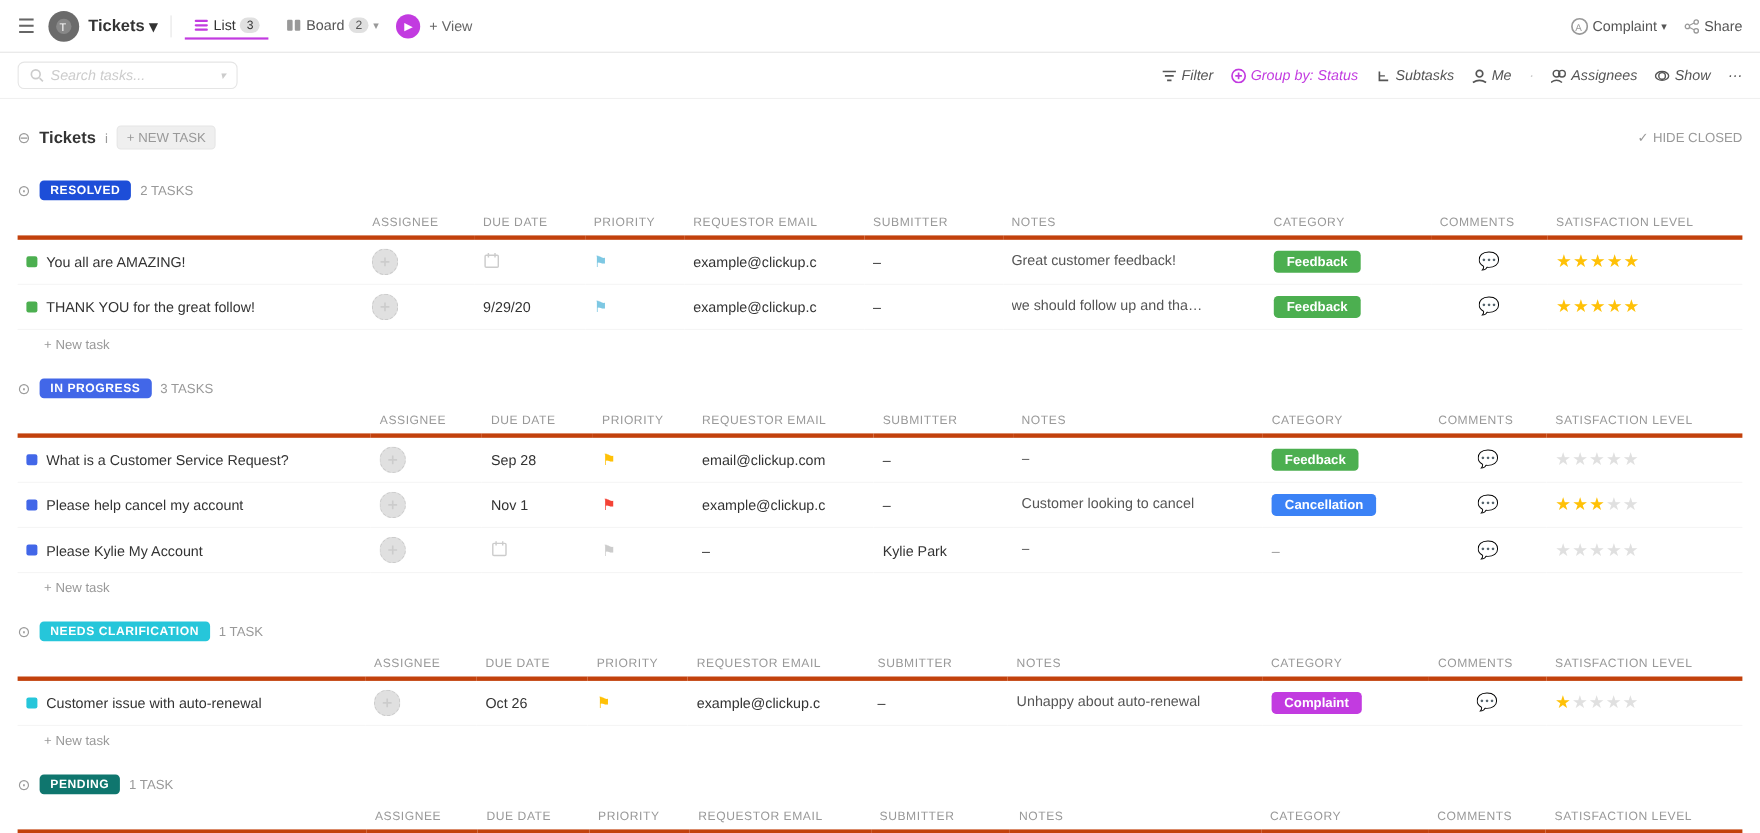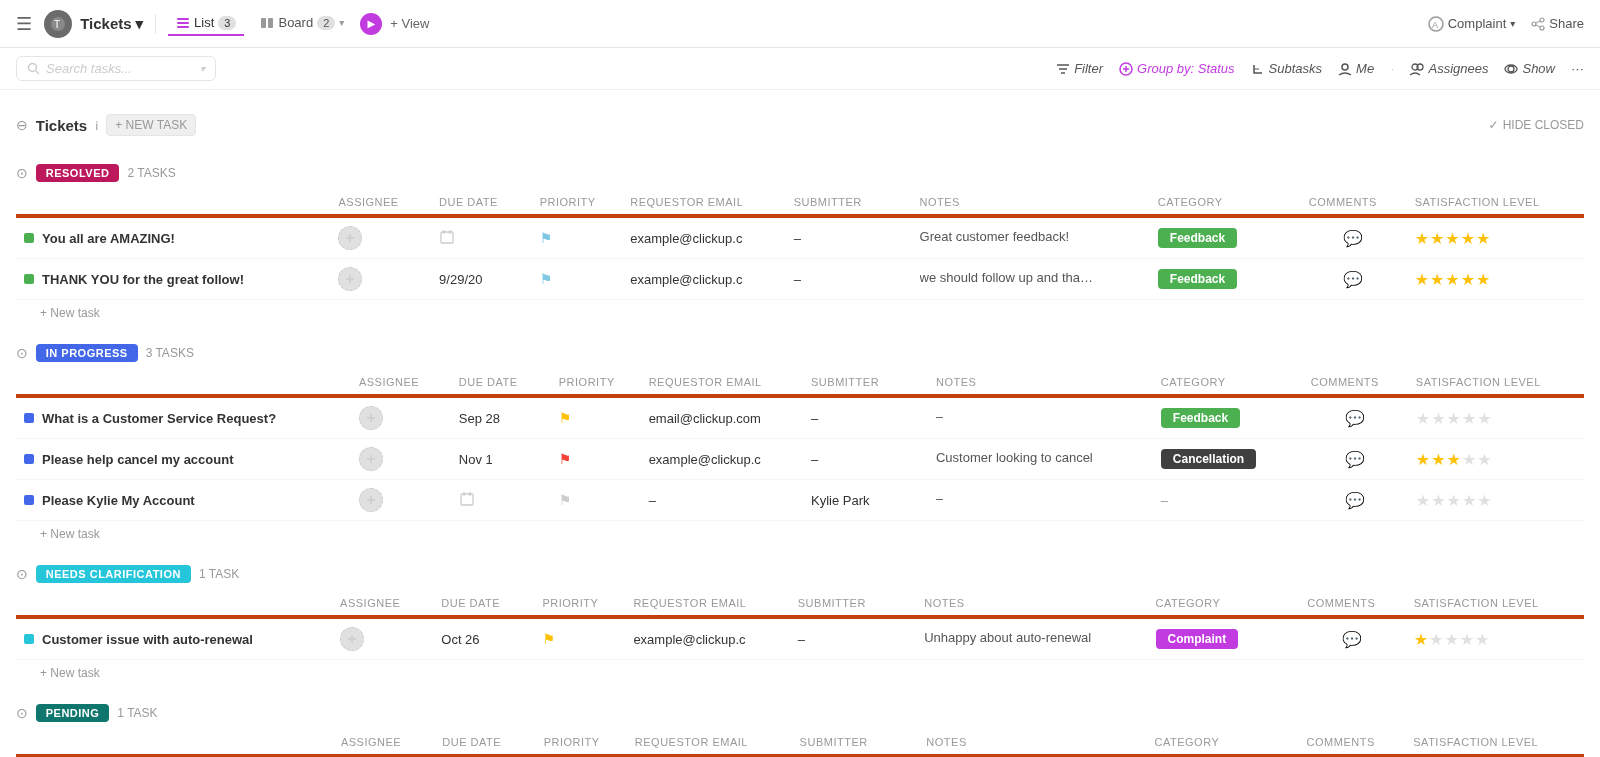--- a/index.html
+++ b/index.html
@@ -33,21 +33,21 @@
     .toolbar-btn.active { color:#c23be0; }
     .toolbar-separator { color:#ccc; }
 
     
     .main { padding: 16px; overflow-y: auto; }
 
     
     .group-header { display:flex; align-items:center; gap:8px; margin-bottom:8px; margin-top:16px; }
     .group-toggle { color:#999; cursor:pointer; font-size:14px; }
     .group-label { padding:3px 10px; border-radius:4px; font-size:11px; font-weight:700; color:#fff; letter-spacing:0.5px; }
-    .group-label.resolved { background:#be185d; }
+    .group-label.resolved { background:#1d4ed8; }
     .group-label.in-progress { background:#4267e8; }
     .group-label.needs-clarification { background:#26c6da; }
     .group-label.pending { background:#0f766e; }
     .group-task-count { color:#999; font-size:12px; }
     .hide-closed-btn { margin-left:auto; color:#999; font-size:12px; cursor:pointer; display:flex; align-items:center; gap:4px; }
 
     
     .task-table { width:100%; border-collapse:collapse; }
     .task-table th {
       text-align:left; font-size:11px; font-weight:400; color:#999; padding:6px 8px;
@@ -64,40 +64,40 @@
     .assignee-avatar { width:24px; height:24px; border-radius:50%; background:#e0e0e0; display:flex; align-items:center; justify-content:center; border:1px dashed #ccc; cursor:pointer; }
 
     .priority-flag { font-size:14px; }
     .priority-flag.low { color:#7ec8e3; }
     .priority-flag.medium { color:#ffc107; }
     .priority-flag.high { color:#f44336; }
     .priority-flag.none { color:#ccc; }
 
     .category-badge { padding:3px 12px; border-radius:4px; font-size:12px; font-weight:600; color:#fff; display:inline-block; }
     .category-badge.feedback { background:#4caf50; }
-    .category-badge.cancellation { background:#404040; }
+    .category-badge.cancellation { background:#3b82f6; }
     .category-badge.complaint { background:#c23be0; }
 
     .comment-icon { color:#ccc; font-size:16px; cursor:pointer; }
 
     .stars { display:flex; gap:1px; }
     .star { font-size:16px; }
     .star.filled { color:#ffc107; }
     .star.empty { color:#e0e0e0; }
 
     .col-assignee { min-width:80px; }
     .col-due { min-width:80px; }
     .col-priority { min-width:70px; }
     .col-email { min-width:130px; }
     .col-submitter { min-width:100px; }
     .col-notes { min-width:180px; max-width:220px; overflow:hidden; text-overflow:ellipsis; }
     .col-category { min-width:120px;margin-left:28px; }
     .col-comments { min-width:60px; text-align:center; }
     .col-satisfaction { min-width:130px; }
-    .col-task-name { min-width:250px;font-weight:bold; }
+    .col-task-name { min-width:250px; }
 
     .dash { color:#999; }
     .notes-text { color:#555; max-width:200px; overflow:hidden; text-overflow:ellipsis; display:inline-block; }
 
     .section-new-task { color:#999; font-size:12px; cursor:pointer; padding:6px 8px 8px 24px; }
 
     .tickets-header { display:flex; align-items:center; gap:8px; padding:8px 0 12px 0; }
     .tickets-header-title { font-size:15px; font-weight:600; }
     .tickets-info-icon { color:#999; font-size:12px; cursor:pointer; }
     .new-task-header-btn { color:#999; font-size:12px; cursor:pointer; border:1px solid #e5e5e5; border-radius:4px; padding:3px 8px; }

